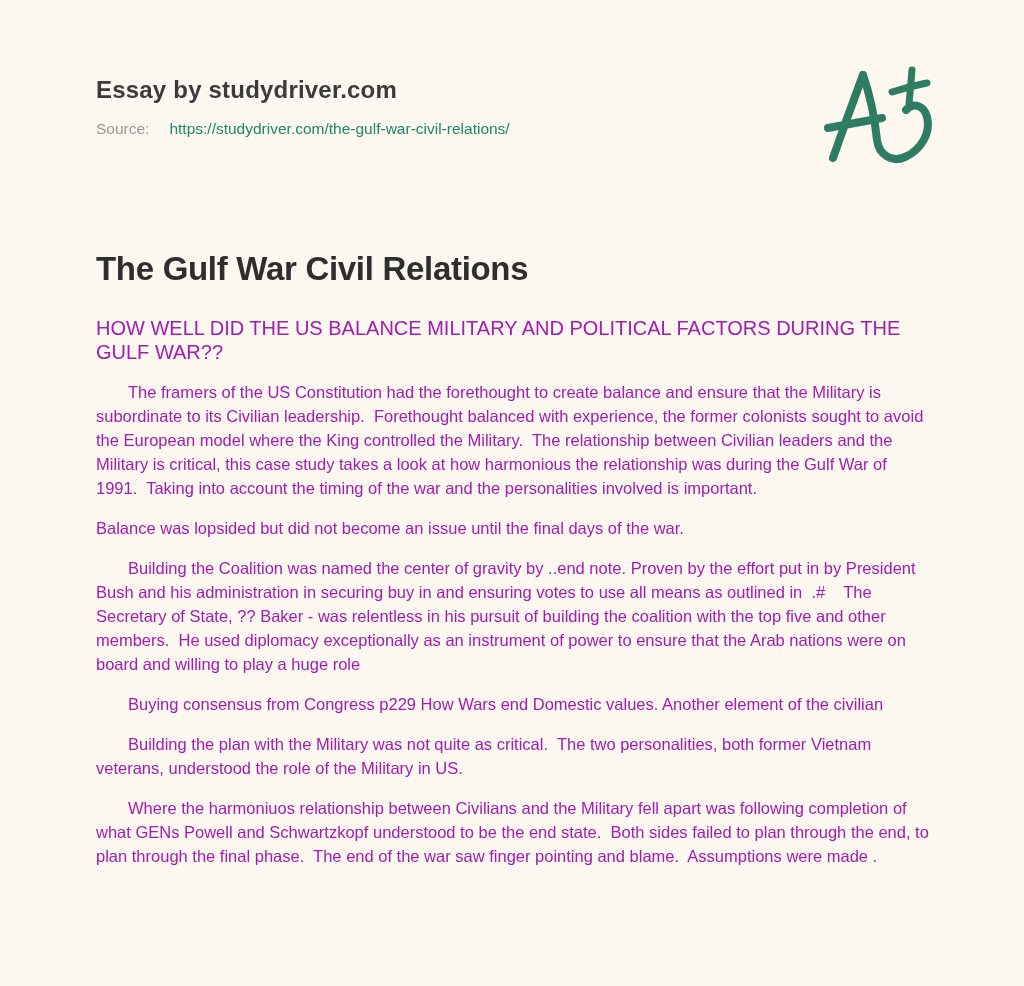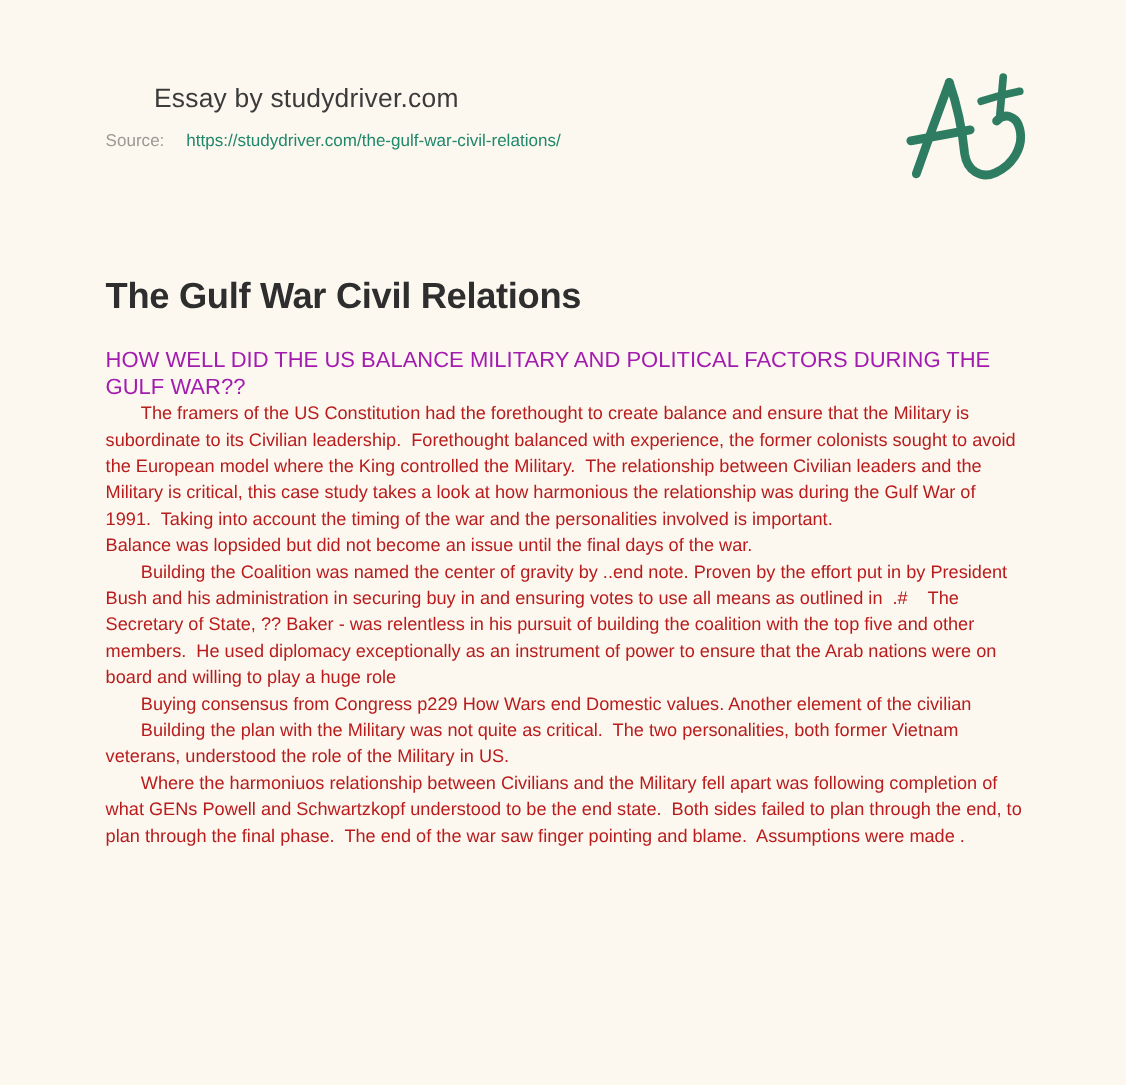--- a/index.html
+++ b/index.html
@@ -16,24 +16,23 @@
     background: #FCF7EF;
   }
   .header {
     position: absolute;
     left: 96px;
     top: 76px;
     width: 700px;
   }
   .essay-by {
     font-size: 24px;
-    font-weight: 400;
+    font-weight: 700;
     color: #3B3B3B;
     letter-spacing: 0.2px;
-    margin-left: 44px;
   }
   .source-line {
     margin-top: 16px;
     font-size: 15.5px;
     color: #9C9892;
   }
   .source-line a {
     color: #1F876B;
     text-decoration: none;
     margin-left: 20px;
@@ -59,23 +58,24 @@
     letter-spacing: -0.3px;
   }
   .article-subtitle {
     margin-top: 28px;
     font-size: 20px;
     line-height: 24px;
     color: #a21caf;
     white-space: pre-wrap;
   }
   .article p {
+    margin-top: 16px;
     font-size: 16.5px;
     line-height: 24px;
-    color: #b91c1c;
+    color: #a21caf;
     white-space: pre-wrap;
   }
   .article p.indent {
     text-indent: 32px;
   }
 </style>
 </head>
 <body>
 
 <div class="page">

